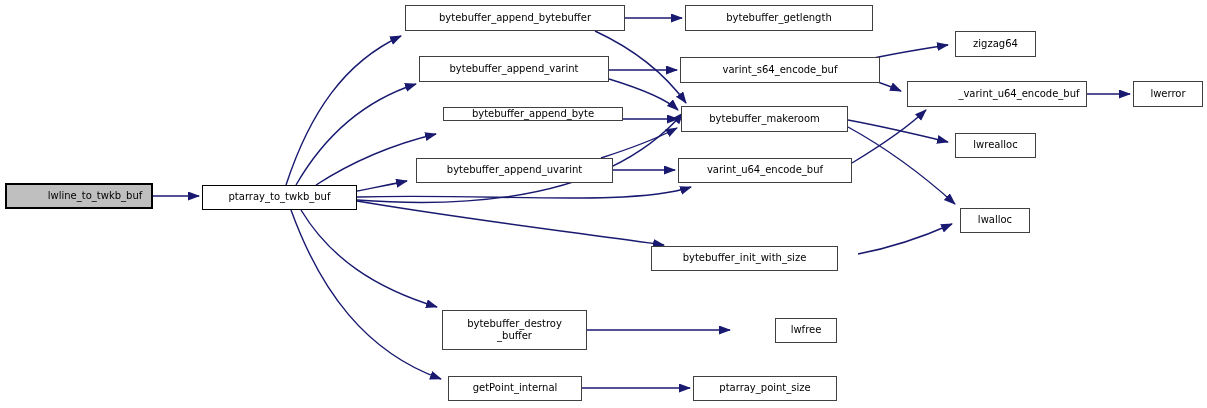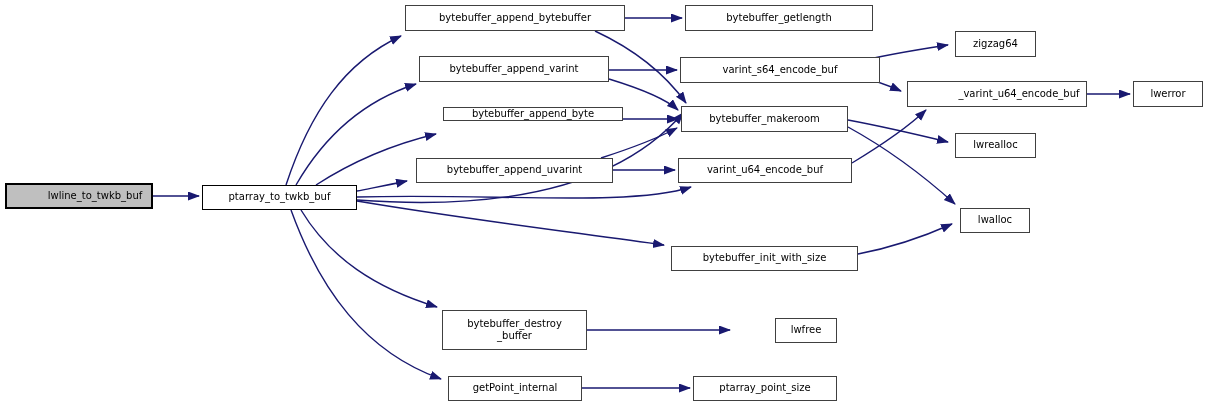--- a/index.html
+++ b/index.html
@@ -83,20 +83,20 @@
       <div class="node" style="left: 680px; top: 57px; width: 200px; height: 26px;">varint_s64_encode_buf</div>
       <div class="node" style="left: 955px; top: 31px; width: 81px; height: 26px;">zigzag64</div>
       <div class="node" style="left: 907px; top: 81px; width: 180px; height: 26px; padding-left: 44px;">_varint_u64_encode_buf</div>
       <div class="node" style="left: 1133px; top: 81px; width: 70px; height: 26px;">lwerror</div>
       <div class="node" style="left: 443px; top: 107px; width: 180px; height: 14px;">bytebuffer_append_byte</div>
       <div class="node" style="left: 681px; top: 106px; width: 167px; height: 26px; text-align: center;">bytebuffer_makeroom</div>
       <div class="node" style="left: 955px; top: 133px; width: 81px; height: 25px;">lwrealloc</div>
       <div class="node" style="left: 416px; top: 158px; width: 197px; height: 25px;">bytebuffer_append_uvarint</div>
       <div class="node" style="left: 678px; top: 158px; width: 174px; height: 25px;">varint_u64_encode_buf</div>
       <div class="node" style="left: 960px; top: 208px; width: 70px; height: 25px;">lwalloc</div>
-      <div class="node" style="left: 671px; top: 246px; width: 187px; height: 25px;">bytebuffer_init_with_size</div>
+      <div class="node" style="left: 651px; top: 246px; width: 187px; height: 25px;">bytebuffer_init_with_size</div>
       <div class="node" style="left: 442px; top: 310px; width: 145px; height: 40px;">bytebuffer_destroy
 _buffer</div>
       <div class="node" style="left: 775px; top: 318px; width: 62px; height: 25px;">lwfree</div>
       <div class="node" style="left: 448px; top: 376px; width: 134px; height: 25px;">getPoint_internal</div>
       <div class="node" style="left: 693px; top: 376px; width: 144px; height: 25px;">ptarray_point_size</div>
     </div>
 </div>
 
 </body></html>

